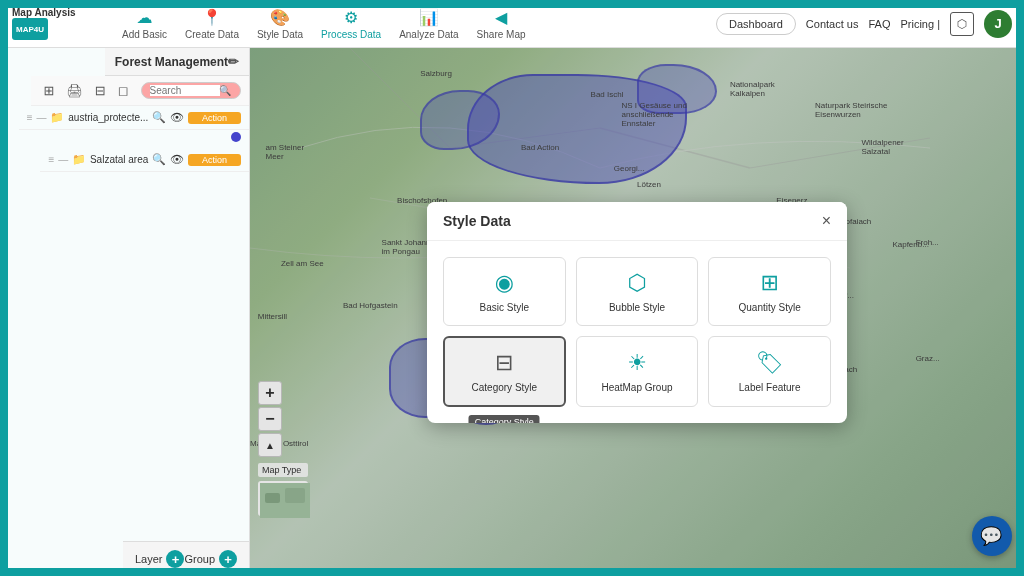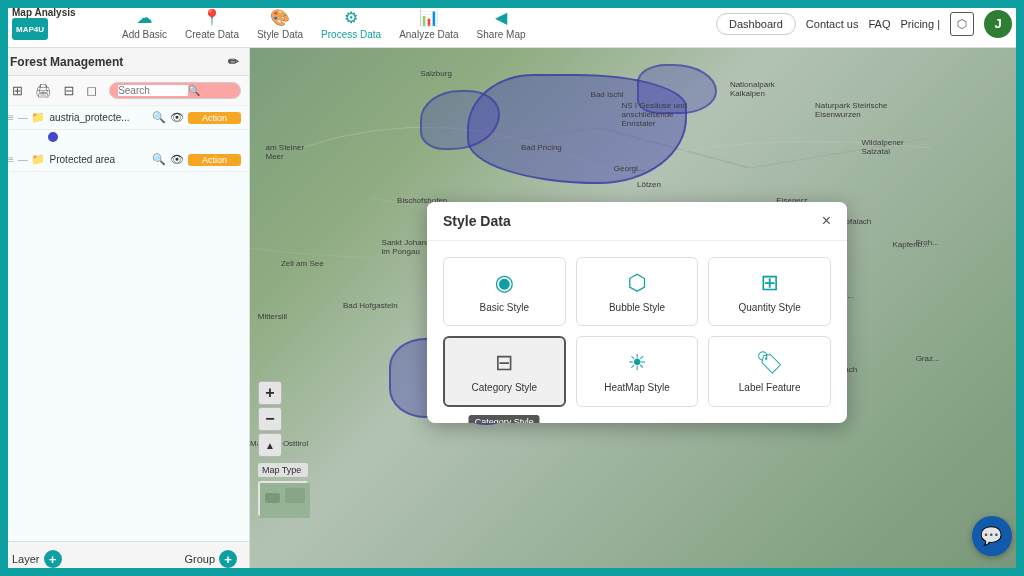--- a/index.html
+++ b/index.html
@@ -36,20 +36,21 @@
 
     
     .sidebar {
       width: 250px;
       background: rgba(255,255,255,0.97);
       z-index: 50;
       display: flex;
       flex-direction: column;
       border-right: 1px solid #ddd;
       position: relative;
+      align-items: flex-end;
     }
     .sidebar-header {
       display: flex; align-items: center; justify-content: space-between;
       padding: 6px 10px;
       background: #f5f5f5;
       border-bottom: 1px solid #ddd;
       font-size: 12px; font-weight: bold; color: #333;
     }
     .sidebar-toolbar {
       display: flex; align-items: center; gap: 4px;
@@ -248,21 +249,21 @@
       </div>
 
       <div style="padding-left:40px;padding-bottom:4px;">
         <div class="layer-dot"></div>
       </div>
 
       <div class="layer-item">
         <span style="color:#aaa;font-size:10px;">≡</span>
         <span style="color:#aaa;font-size:10px;">—</span>
         <span style="font-size:11px;">📁</span>
-        <span style="flex:1;font-size:10px;">Protected area</span>
+        <span style="flex:1;font-size:10px;">Salzatal area</span>
         <div class="layer-icons">
           <span style="font-size:11px;cursor:pointer;">🔍</span>
           <span style="font-size:11px;cursor:pointer;">👁</span>
           <button class="action-btn">Action</button>
         </div>
       </div>
 
       <div class="sidebar-footer">
         <button class="footer-btn">
           <span>Layer</span>
@@ -295,21 +296,21 @@
         <div style="position:absolute; top:8%; left:22%; width:80px; height:60px; background:rgba(80,80,200,0.35); border:2px solid rgba(60,60,180,0.6); border-radius:50% 40% 60% 30%;"></div>
         <div style="position:absolute; top:55%; left:18%; width:100px; height:80px; background:rgba(80,80,200,0.4); border:2px solid rgba(60,60,180,0.65); border-radius:40% 60% 50% 40%;"></div>
         <div style="position:absolute; top:60%; left:26%; width:70px; height:60px; background:rgba(80,80,200,0.35); border:2px solid rgba(60,60,180,0.6); border-radius:50%;"></div>
         <div style="position:absolute; top:30%; left:55%; width:160px; height:120px; background:rgba(80,80,200,0.4); border:2px solid rgba(60,60,180,0.65); border-radius:60% 40% 50% 60% / 40% 60% 40% 60%;"></div>
         <div style="position:absolute; top:3%; left:50%; width:80px; height:50px; background:rgba(80,80,200,0.35); border:2px solid rgba(60,60,180,0.6); border-radius:40% 60% 50% 30%;"></div>
 
         <div class="map-text" style="top:6%;left:62%;">Nationalpark<br>Kalkalpen</div>
         <div class="map-text" style="top:10%;left:73%;">Naturpark Steirische<br>Eisenwurzen</div>
         <div class="map-text" style="top:17%;left:79%;">Wildalpener<br>Salzatal</div>
         <div class="map-text" style="top:8%;left:44%;">Bad Ischl</div>
-        <div class="map-text" style="top:18%;left:35%;">Bad Pricing</div>
+        <div class="map-text" style="top:18%;left:35%;">Bad Action</div>
         <div class="map-text" style="top:32%;left:57%;">Rottenmann</div>
         <div class="map-text" style="top:28%;left:68%;">Eisenerz</div>
         <div class="map-text" style="top:38%;left:69%;">Leoben</div>
         <div class="map-text" style="top:32%;left:76%;">Trofaiach</div>
         <div class="map-text" style="top:28%;left:83%;margin-top:44px;">Kapfenb...</div>
         <div class="map-text" style="top:4%;left:22%;">Salzburg</div>
         <div class="map-text" style="top:50%;left:38%;">Salzburger Lungau<br>und Kärntner<br>Nockberge</div>
         <div class="map-text" style="top:58%;left:55%;">Murau</div>
         <div class="map-text" style="top:52%;left:63%;">Judenburg</div>
         <div class="map-text" style="top:46%;left:74%;">Knittelf...</div>
@@ -373,21 +374,21 @@
             <div style="position:relative;">
               <button class="style-btn active" style="width:100%;">
                 <span style="font-size:22px;color:#555;">⊟</span>
                 <span>Category Style</span>
               </button>
               <div class="tooltip-label">Category Style</div>
             </div>
 
             <button class="style-btn">
               <span style="font-size:22px;color:#0e9fa0;">☀</span>
-              <span>HeatMap Style</span>
+              <span>HeatMap Group</span>
             </button>
 
             <button class="style-btn">
               <span style="font-size:22px;color:#0e9fa0;">🏷</span>
               <span>Label Feature</span>
             </button>
           </div>
         </div>
       </div>
 

